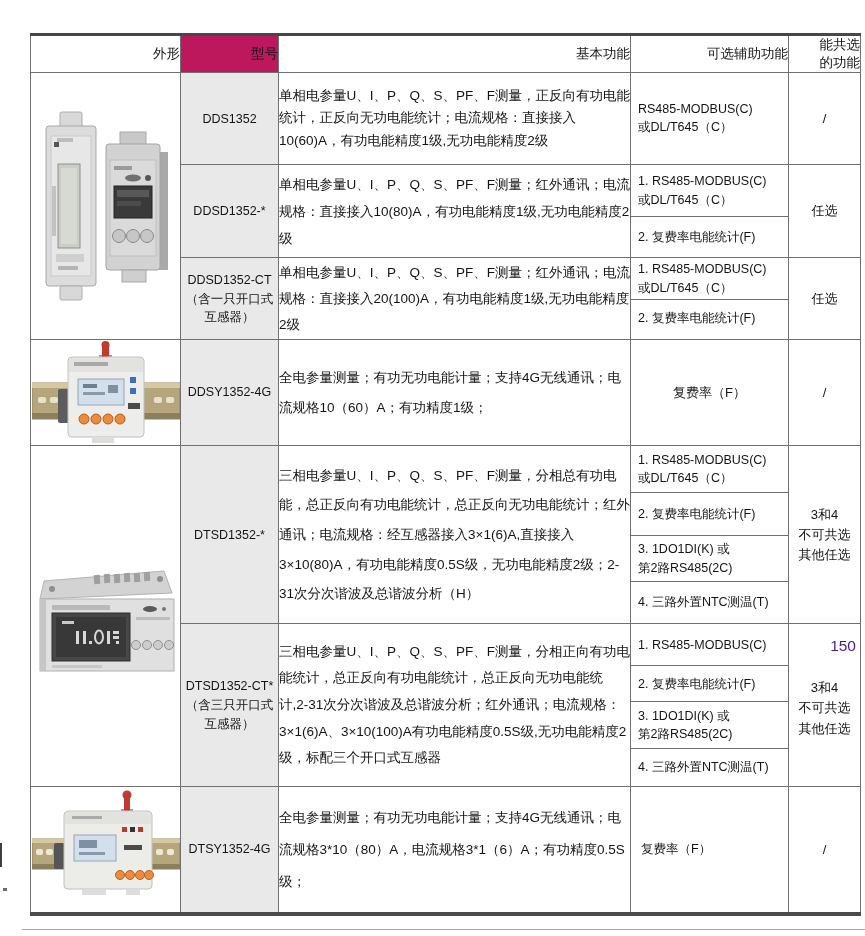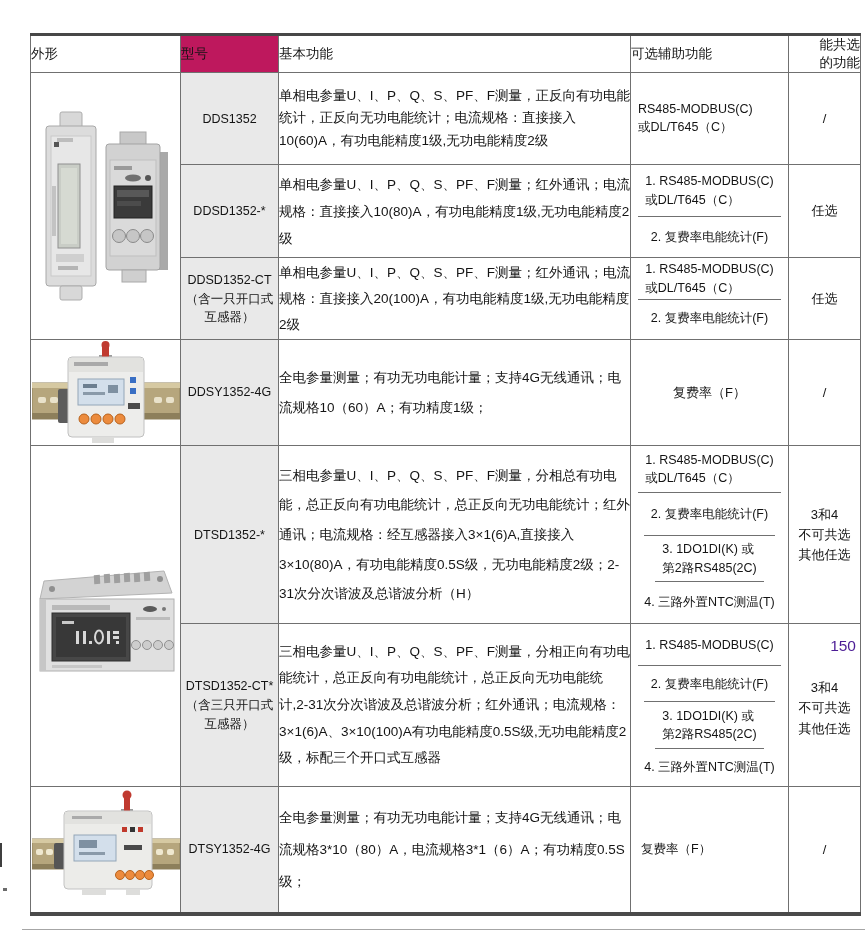--- a/index.html
+++ b/index.html
@@ -22,21 +22,21 @@
     border-left:1px solid #707070;
     border-right:1px solid #707070;
   }
   .spec th, .spec td {
     border:1px solid #707070;
     font-weight:normal;
     vertical-align:middle;
   }
   .spec th {
     font-size:13.5px;
-    text-align:left;
+    text-align:right;
     background:#ffffff;
     line-height:1.35;
     white-space:pre-line;
   }
   th.model-h { background:#be185d;margin-left:48px; }
   th.cosel-h { text-align:right; padding-left:5px; }
   td.model {
     background:#e9e9e9;
     text-align:center;
     font-size:12.5px;
@@ -50,21 +50,21 @@
     padding:2px 0;
   }
   .b1 { line-height:1.7; }
   .b2 { line-height:2.0; }
   .b3 { line-height:1.9; }
   .b4 { line-height:2.2; padding-left:11px; }
   .b5 { line-height:2.2; }
   .b6 { line-height:1.98; }
   .b7 { line-height:2.35; padding-left:12px; }
   td.aux { padding:0; vertical-align:top; font-size:12.5px; }
-  .aux-stack { display:flex; flex-direction:column; width:100%;align-items:center; }
+  .aux-stack { display:flex; flex-direction:column; width:100%; }
   .aux-item {
     flex:0 0 auto;
     display:flex; align-items:center;
     padding:2px 7px;
     border-bottom:1px solid #707070;
     white-space:pre-line;
     line-height:1.5;
   }
   .aux-item:last-child { flex:1 1 auto; border-bottom:none; }
   .aux-single {

